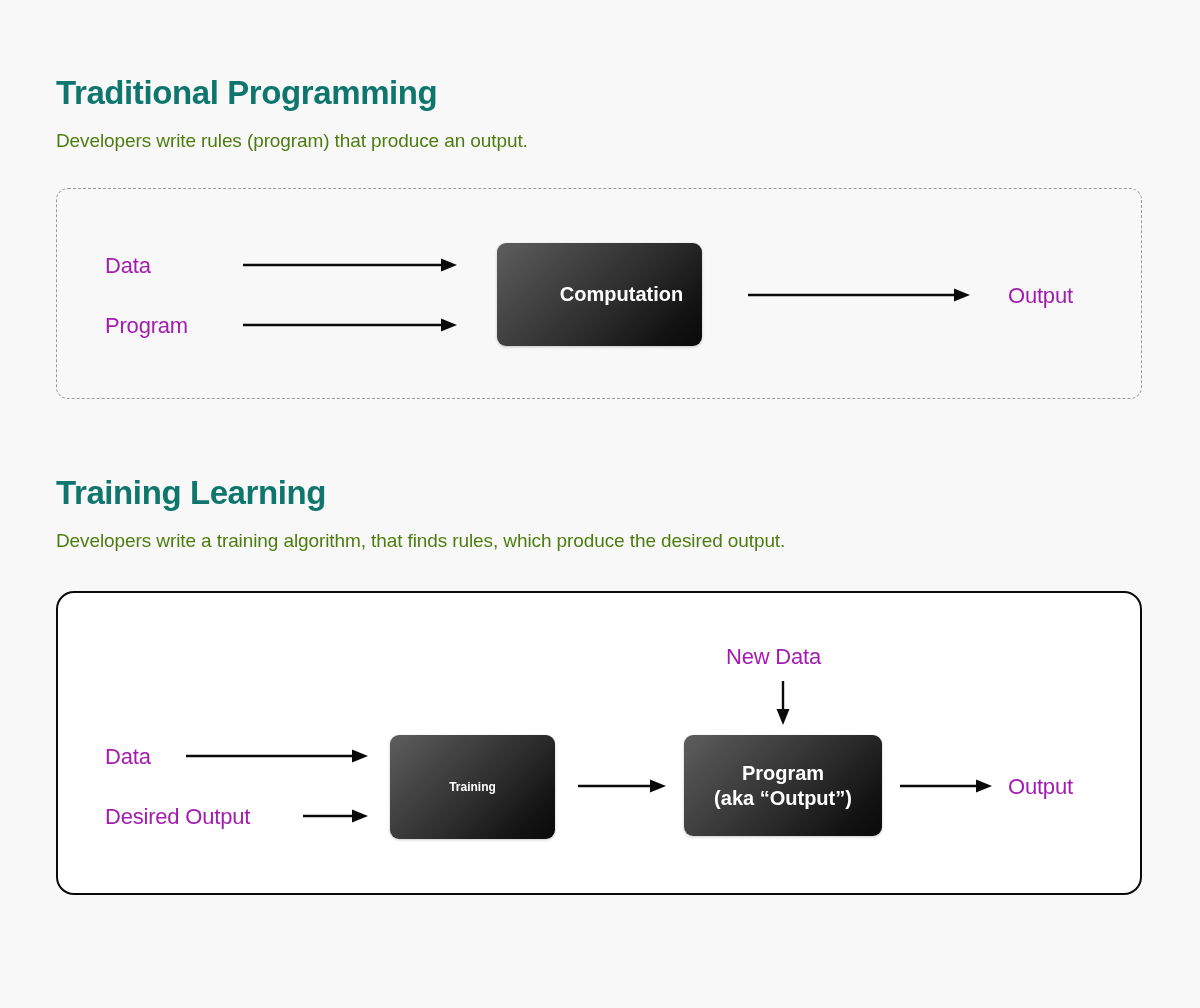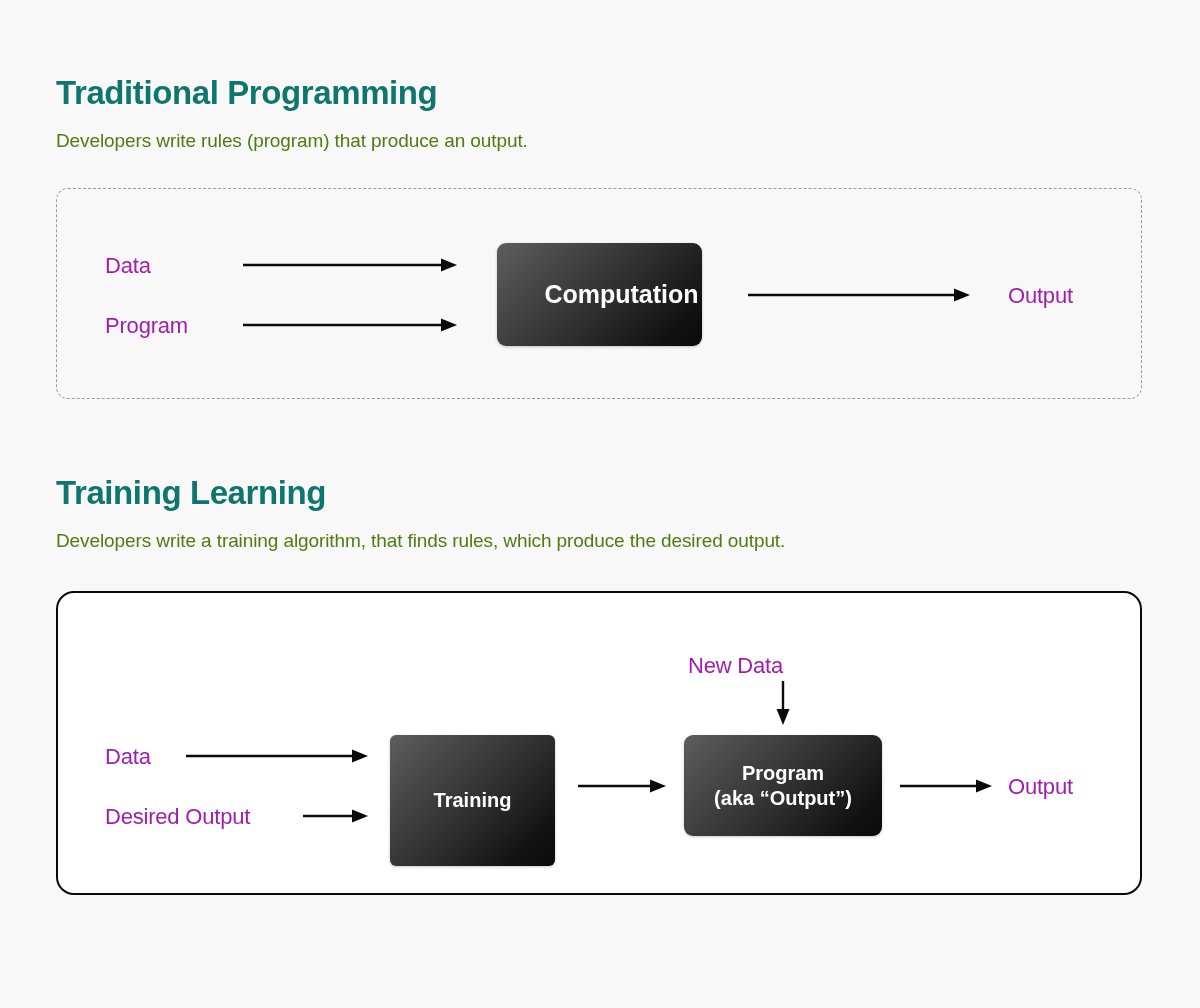--- a/index.html
+++ b/index.html
@@ -111,62 +111,62 @@
     <svg class="arrow-h" style="left:243px; top:257px; width:214px;" viewBox="0 0 214 16" preserveAspectRatio="none">
       <line x1="0" y1="8" x2="200" y2="8"></line>
       <polygon points="198,1.5 214,8 198,14.5"></polygon>
     </svg>
 
     <svg class="arrow-h" style="left:243px; top:317px; width:214px;" viewBox="0 0 214 16" preserveAspectRatio="none">
       <line x1="0" y1="8" x2="200" y2="8"></line>
       <polygon points="198,1.5 214,8 198,14.5"></polygon>
     </svg>
 
-    <div class="node-box" style="left:497px; top:243px; width:205px; height:103px; font-size:25px;padding-left:44px;">
+    <div class="node-box" style="left:497px; top:243px; width:205px; height:103px; font-size:20px;padding-left:44px;">
       <span class="node-label">Computation</span>
     </div>
 
     <svg class="arrow-h" style="left:748px; top:287px; width:222px;" viewBox="0 0 222 16" preserveAspectRatio="none">
       <line x1="0" y1="8" x2="208" y2="8"></line>
       <polygon points="206,1.5 222,8 206,14.5"></polygon>
     </svg>
 
     <div class="io-label" style="left:1008px; top:283px;">Output</div>
   </div>
 
   <div>
 
     <div class="section-title" style="left:56px; top:474px;">Training Learning</div>
 
     <div class="section-subtitle" style="left:56px; top:530px;">Developers write a training algorithm, that finds rules, which produce the desired output.</div>
 
     <div class="panel-solid" style="left:56px; top:591px; width:1086px; height:304px;"></div>
 
-    <div class="io-label" style="left:688px; top:644px;margin-top:9px;">New Data</div>
+    <div class="io-label" style="left:726px; top:644px;">New Data</div>
 
     <svg class="arrow-v" style="left:775px; top:681px; height:44px;" viewBox="0 0 16 44" preserveAspectRatio="none">
       <line x1="8" y1="0" x2="8" y2="30"></line>
       <polygon points="1.5,28 8,44 14.5,28"></polygon>
     </svg>
 
     <div class="io-label" style="left:105px; top:744px;">Data</div>
 
     <div class="io-label" style="left:105px; top:804px;">Desired Output</div>
 
     <svg class="arrow-h" style="left:186px; top:748px; width:182px;" viewBox="0 0 182 16" preserveAspectRatio="none">
       <line x1="0" y1="8" x2="168" y2="8"></line>
       <polygon points="166,1.5 182,8 166,14.5"></polygon>
     </svg>
 
     <svg class="arrow-h" style="left:303px; top:808px; width:65px;" viewBox="0 0 65 16" preserveAspectRatio="none">
       <line x1="0" y1="8" x2="51" y2="8"></line>
       <polygon points="49,1.5 65,8 49,14.5"></polygon>
     </svg>
 
-    <div class="node-box" style="left:390px; top:735px; width:165px; height:131px; font-size:20px;border-radius:6px;">
+    <div class="node-box" style="left:390px; top:735px; width:165px; height:104px; font-size:12px;">
       <span class="node-label">Training</span>
     </div>
 
     <svg class="arrow-h" style="left:578px; top:778px; width:88px;" viewBox="0 0 88 16" preserveAspectRatio="none">
       <line x1="0" y1="8" x2="74" y2="8"></line>
       <polygon points="72,1.5 88,8 72,14.5"></polygon>
     </svg>
 
     <div class="node-box" style="left:684px; top:735px; width:198px; height:101px; font-size:20px; flex-direction:column;">
       <span class="node-label">Program</span>

